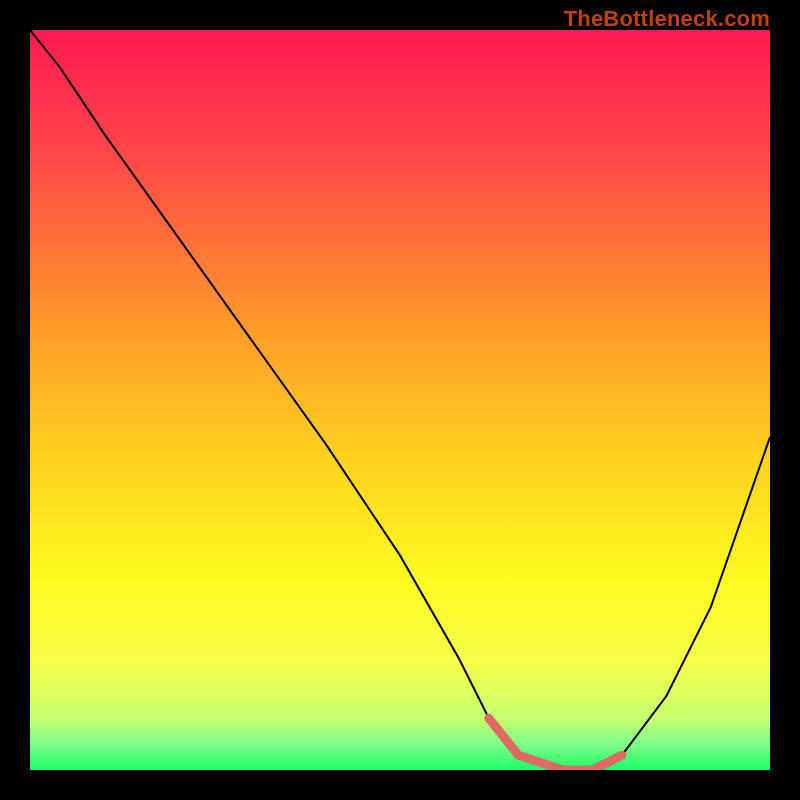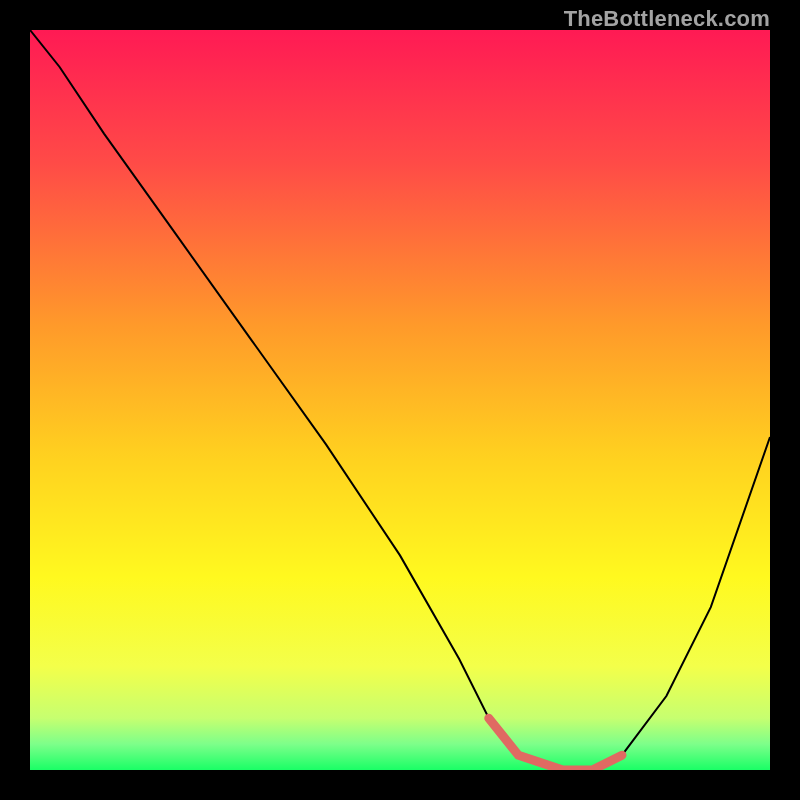--- a/index.html
+++ b/index.html
@@ -16,21 +16,21 @@
     left: 30px;
     top: 30px;
     width: 740px;
     height: 740px;
     background: #000;
   }
   .watermark {
     position: absolute;
     top: 6px;
     right: 30px;
-    color: #a3a3a3;
+    color: #c2410c;
     font-size: 22px;
     font-weight: 600;
     letter-spacing: 0.2px;
   }
   svg { display: block; }
 </style>
 </head>
 <body>
 
 <div class="watermark">TheBottleneck.com</div>

